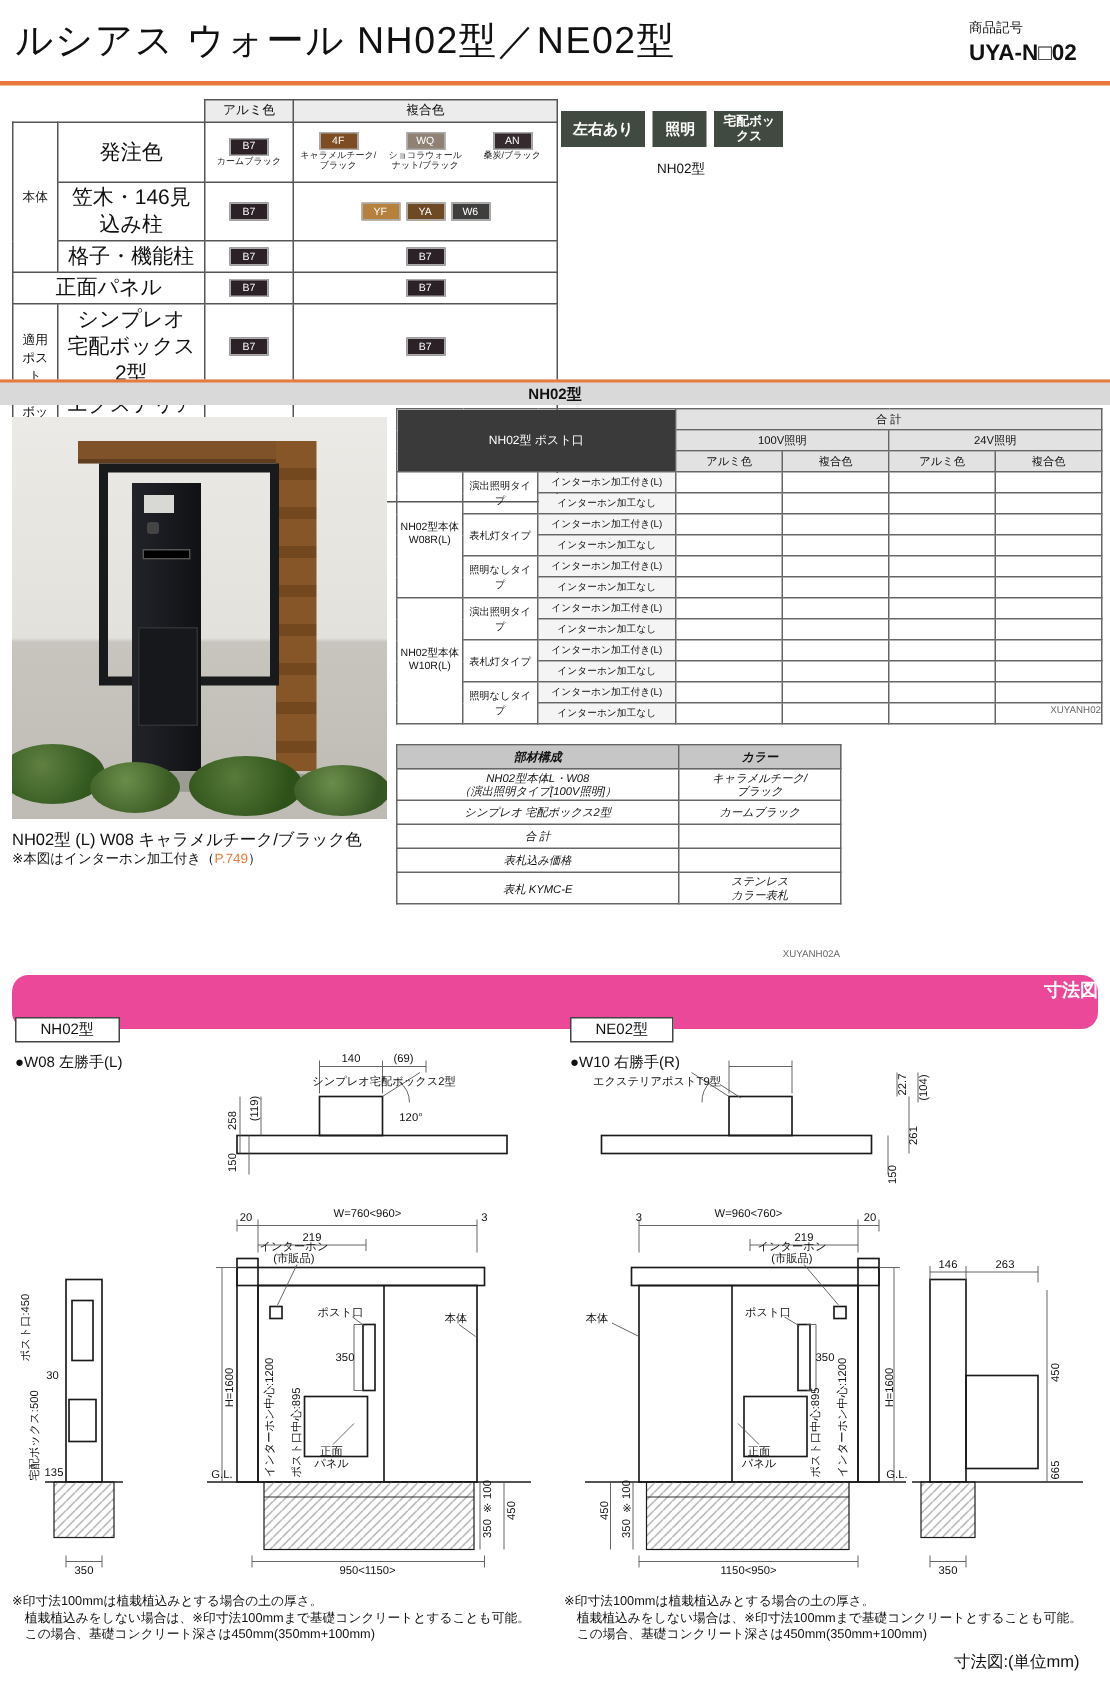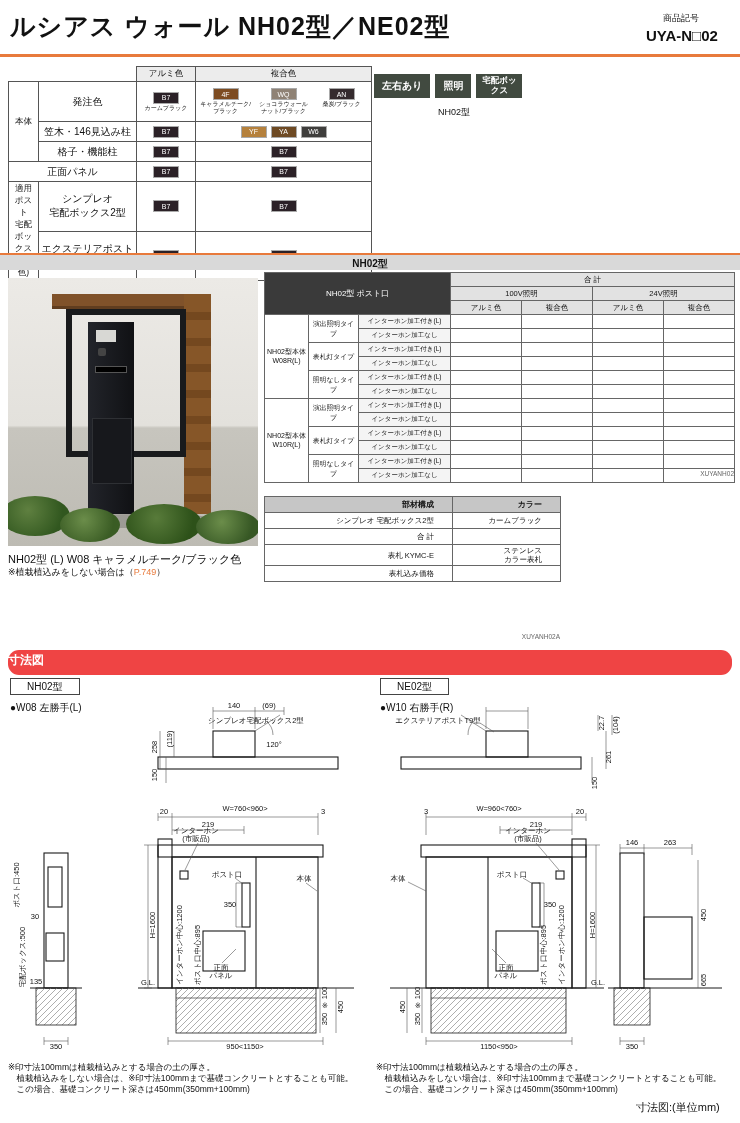--- a/index.html
+++ b/index.html
@@ -1,31 +1,31 @@
 <!DOCTYPE html>
 <html><head>
 <meta charset="utf-8">
 <style>
   html,body{margin:0;padding:0;background:#fff;}
   .page{position:relative;width:740px;height:1123px;background:#fff;overflow:hidden;
         font-family:"Liberation Sans","DejaVu Sans",sans-serif;color:#111;}
   
-  .title{position:absolute;left:10px;top:10px;font-size:25px;font-weight:bold;letter-spacing:1px;}
+  .title{position:absolute;left:10px;top:10px;font-size:25px;font-weight:normal;letter-spacing:1px;}
   .codeblk{position:absolute;left:646px;top:12px;}
-  .codeblk .lbl{font-size:9px;margin-left:17px;}
+  .codeblk .lbl{font-size:9px;}
   .codeblk .val{font-size:15px;font-weight:bold;margin-top:2px;}
   .orange-line{position:absolute;left:0;top:54px;width:740px;height:3px;background:#e87a3c;}
   
   #color-table{position:absolute;left:8px;top:66px;}
   .ctab{border-collapse:collapse;font-size:8.5px;}
   .ctab td{border:1px solid #555;text-align:center;vertical-align:middle;padding:1px 2px;}
   .ctab td.blank{border:none;}
   .ctab td.h{background:#ececec;height:12px;}
   .ctab td.grp{font-size:8.5px;background:#fff;}
-  .ctab td.lbl{font-size:10px;}
+  .ctab td.lbl{font-size:14px;}
   .chips{display:flex;justify-content:center;gap:4px;align-items:flex-start;}
   .chip-item{display:flex;flex-direction:column;align-items:center;}
   .chip-item.named{width:54px;}
   .chip{min-width:26px;height:12px;color:#fff;font-size:7px;display:flex;align-items:center;justify-content:center;border:1px solid #aaa;box-sizing:border-box;}
   .chip-name{font-size:6px;line-height:1.15;margin-top:1px;word-break:break-all;text-align:center;color:#222;}
   
   #badges{position:absolute;left:374px;top:74px;display:flex;gap:5px;align-items:flex-start;flex-wrap:wrap;width:160px;}
   .badge{background:#414a40;color:#fff;font-size:10px;font-weight:bold;height:24px;display:flex;align-items:center;justify-content:center;padding:0 8px;box-sizing:border-box;}
   .badge-sm{font-size:8.5px;width:46px;padding:0 2px;text-align:center;line-height:1.15;white-space:normal;}
   .badge-model{width:100%;text-align:center;font-size:9px;margin-top:3px;}
@@ -59,24 +59,24 @@
   .ptab td.h{background:#e2e2e2;font-size:7.5px;}
   .ptab td.grp{font-size:7px;word-break:break-all;line-height:1.2;}
   .ptab td.typ{font-size:6.8px;}
   .ptab td.sub{background:#f4f4f4;font-size:6.5px;}
   .code-tag{position:absolute;font-size:6.5px;color:#666;text-align:right;}
   #code1{left:264px;top:470px;width:470px;}
   #code2{left:264px;top:633px;width:296px;}
   
   #parts-table{position:absolute;left:264px;top:496px;}
   .parts{border-collapse:collapse;font-size:7.5px;table-layout:fixed;width:296px;}
-  .parts td{border:1px solid #666;text-align:right;vertical-align:middle;padding:1px 18px;height:13px;line-height:1.2;}
+  .parts td{border:1px solid #666;text-align:center;vertical-align:middle;padding:1px 18px;height:13px;line-height:1.2;font-style:italic;}
   .parts td.head{background:#c6c6c6;font-weight:bold;font-size:8px;}
   
-  .dim-bar{position:absolute;left:8px;top:650px;width:724px;height:25px;border-radius:11px;background:#ef4444;color:#fff;text-align:left;font-weight:bold;font-size:12px;line-height:21px;}
+  .dim-bar{position:absolute;left:8px;top:650px;width:724px;height:36px;border-radius:11px;background:#ec4899;color:#fff;text-align:right;font-weight:bold;font-size:12px;line-height:21px;}
   .model-box{position:absolute;top:678px;border:1px solid #444;background:#fff;font-size:10px;height:15px;line-height:15px;padding:0 16px;}
   .variant{position:absolute;top:701px;font-size:10px;}
   .drawing{position:absolute;top:695px;}
   #drawL{left:8px;width:356px;height:362px;}
   #drawR{left:376px;width:360px;height:362px;}
   .dim{position:absolute;font-size:7.5px;line-height:1.05;color:#111;white-space:nowrap;text-align:center;transform:translate(-50%,-50%);}
   .notes{position:absolute;top:1062px;width:362px;font-size:8.5px;line-height:1.32;color:#111;}
   #notesL{left:8px;} #notesR{left:376px;}
   .unit{position:absolute;left:636px;top:1100px;font-size:11px;}
 </style>
@@ -251,21 +251,21 @@
       <div class="ph-slot"></div>
       <div class="ph-box"></div>
     </div>
     <div class="ph-plant p1"></div>
     <div class="ph-plant p2"></div>
     <div class="ph-plant p3"></div>
     <div class="ph-plant p4"></div>
   </div>
   <div class="cap1">NH02型 (L) W08 キャラメルチーク/ブラック色</div>
   <div class="cap2">
-    <span>※植栽植込みをしない場合は（</span><span class="plink">P.749</span><span>）</span>
+    <span>※本図はインターホン加工付き（</span><span class="plink">P.749</span><span>）</span>
   </div>
 
   <div id="price-table">
       <table class="ptab">
         <colgroup>
           <col style="width:44px">
           <col style="width:50px">
           <col style="width:92px">
           <col style="width:71px">
           <col style="width:71px">
@@ -389,34 +389,38 @@
         <colgroup>
           <col style="width:188px">
           <col style="width:108px">
         </colgroup>
         <tbody>
           <tr>
             <td class="head">部材構成</td>
             <td class="head">カラー</td>
           </tr>
           <tr>
+            <td>NH02型本体L・W08<br>（演出照明タイプ[100V照明]）</td>
+            <td>キャラメルチーク/<br>ブラック</td>
+          </tr>
+          <tr>
             <td>シンプレオ 宅配ボックス2型</td>
             <td>カームブラック</td>
           </tr>
           <tr>
             <td>合 計</td>
             <td></td>
           </tr>
           <tr>
+            <td>表札込み価格</td>
+            <td></td>
+          </tr>
+          <tr>
             <td>表札 KYMC-E</td>
             <td>ステンレス<br>カラー表札</td>
-          </tr>
-          <tr>
-            <td>表札込み価格</td>
-            <td></td>
           </tr>
         </tbody>
       </table>
     </div>
   <div id="code2" class="code-tag">XUYANH02A</div>
 
   <div class="dim-bar">
     <span>寸法図</span>
   </div>
 

